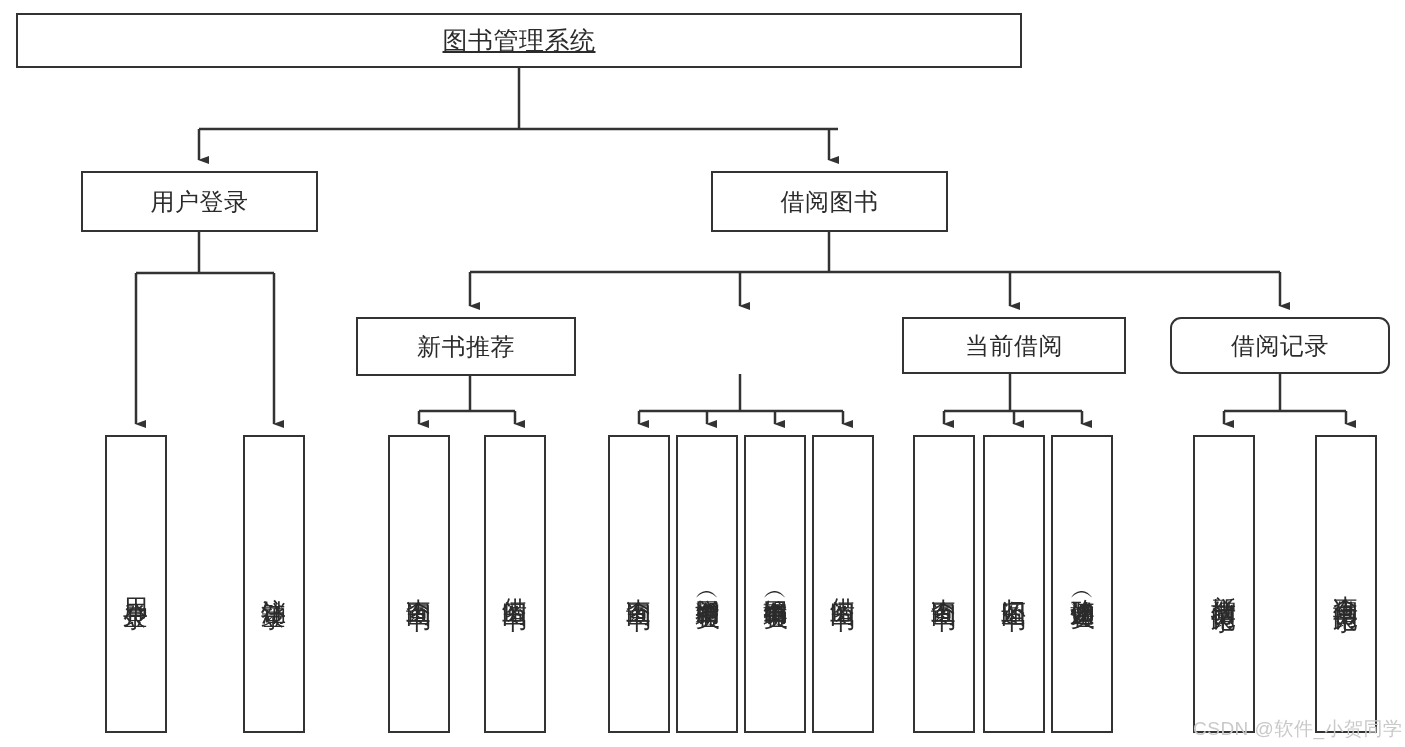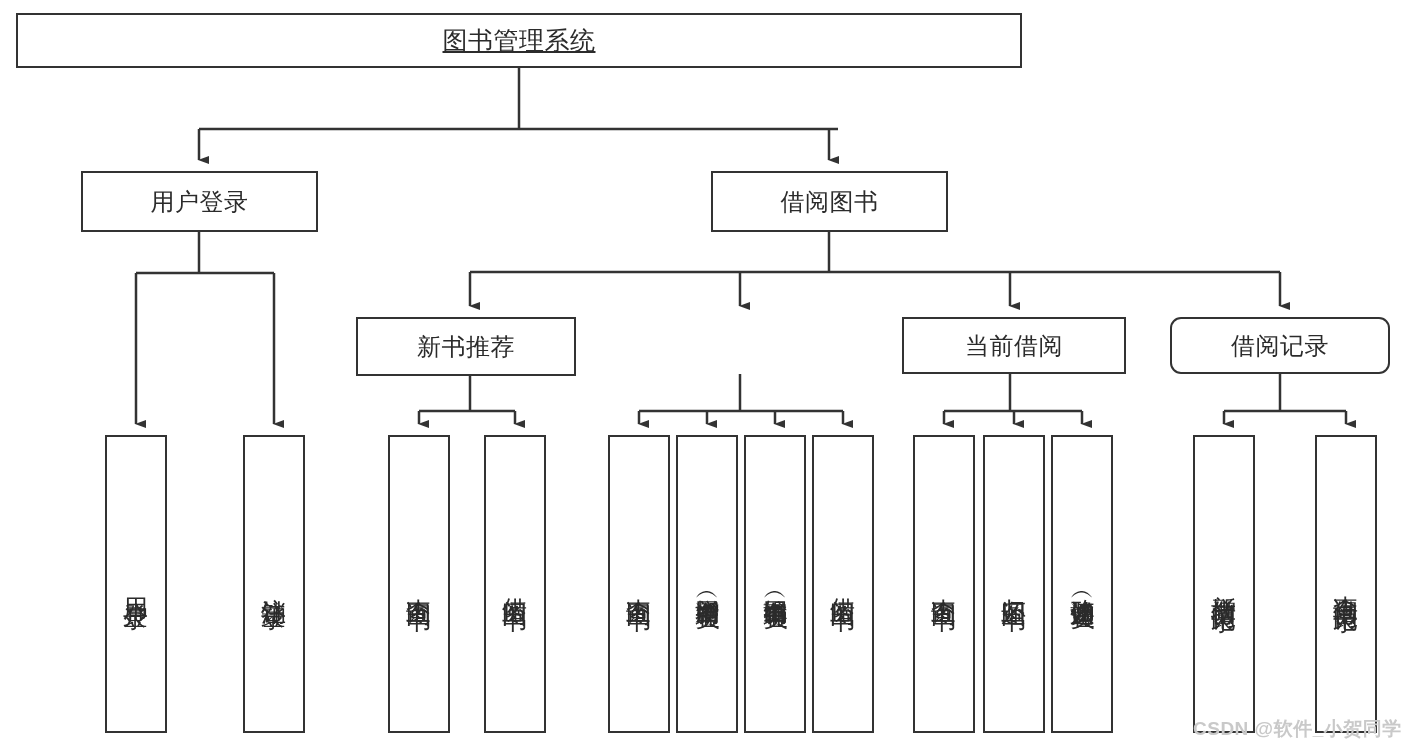--- a/index.html
+++ b/index.html
@@ -42,21 +42,20 @@
     letter-spacing:3px;
     white-space:nowrap;
   }
   .leaf.tight .lbl{letter-spacing:1px;font-size:24px;}
   .watermark{
     position:absolute;
     font-size:19px;
     color:#c9c9c9;
     white-space:nowrap;
     letter-spacing:0.5px;
-    font-weight:bold;
   }
 </style>
 </head>
 <body>
 
 <div id="canvas">
 
   <svg class="lines" viewBox="0 0 1405 747">
     <defs>
       <marker id="arrow" markerWidth="10" markerHeight="11" refX="4" refY="10" orient="auto" markerUnits="userSpaceOnUse">

